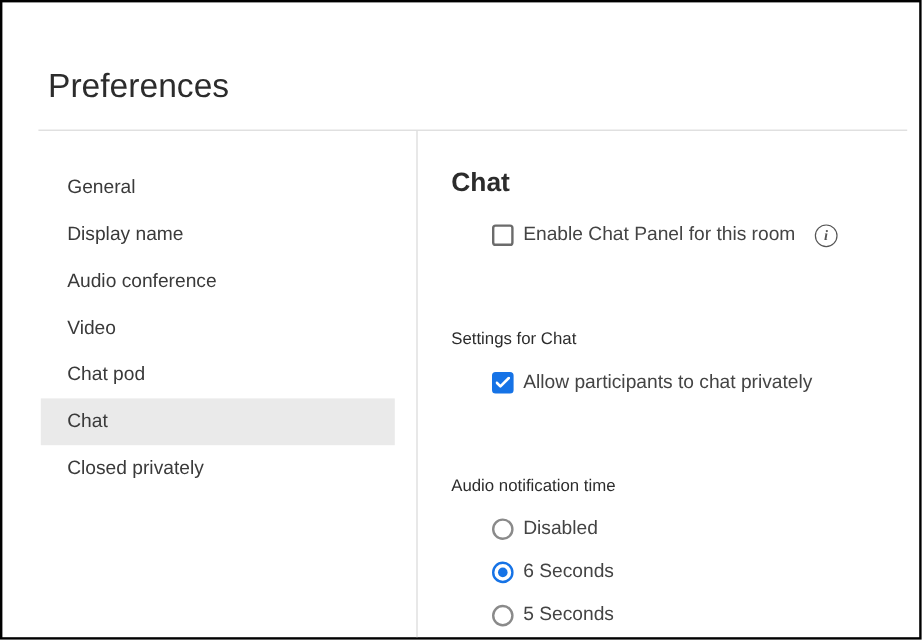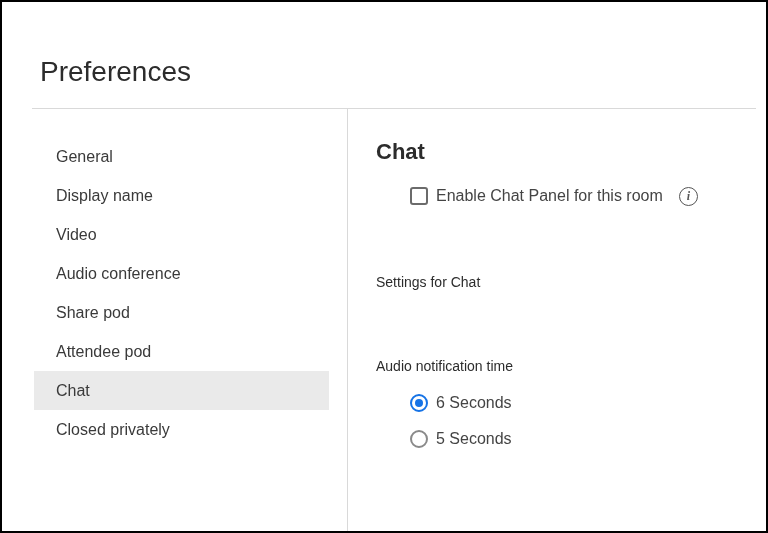--- a/index.html
+++ b/index.html
@@ -140,45 +140,56 @@
 
 <div class="header">
   <h1 class="page-title">Preferences</h1>
 </div>
 <div class="divider"></div>
 
 <div class="content">
   <nav class="sidebar" id="sidebar">
       <div class="sidebar-item">General</div>
       <div class="sidebar-item">Display name</div>
+      <div class="sidebar-item">Audio conference</div>
       <div class="sidebar-item">Video</div>
-      <div class="sidebar-item">Audio conference</div>
-      <div class="sidebar-item">Share pod</div>
-      <div class="sidebar-item">Attendee pod</div>
+      <div class="sidebar-item">Chat pod</div>
       <div class="sidebar-item selected">Chat</div>
       <div class="sidebar-item">Closed privately</div>
     </nav>
 
   <main class="main">
     <h2 class="panel-title">Chat</h2>
 
     <div class="row">
       <span class="checkbox" id="cb-enable">
         
       </span>
       <span class="checkbox-label">Enable Chat Panel for this room</span>
       <span class="info-icon">i</span>
     </div>
 
     <div class="section-title">Settings for Chat</div>
 
+    <div class="row">
+      <span class="checkbox checked" id="cb-private">
+        <svg width="12" height="10" viewBox="0 0 12 10">
+            <path d="M1 5 L4 8 L11 1" stroke="#fff" stroke-width="2.2" fill="none" stroke-linecap="round" stroke-linejoin="round"></path>
+          </svg>
+      </span>
+      <span class="checkbox-label">Allow participants to chat privately</span>
+    </div>
 
     <div class="section-title">Audio notification time</div>
 
     <div id="radio-group">
+        <div class="row radio-row">
+          <span class="radio"></span>
+          <span class="radio-label">Disabled</span>
+        </div>
         <div class="row radio-row">
           <span class="radio selected">
             <span class="dot"></span>
           </span>
           <span class="radio-label">6 Seconds</span>
         </div>
         <div class="row radio-row">
           <span class="radio"></span>
           <span class="radio-label">5 Seconds</span>
         </div>

